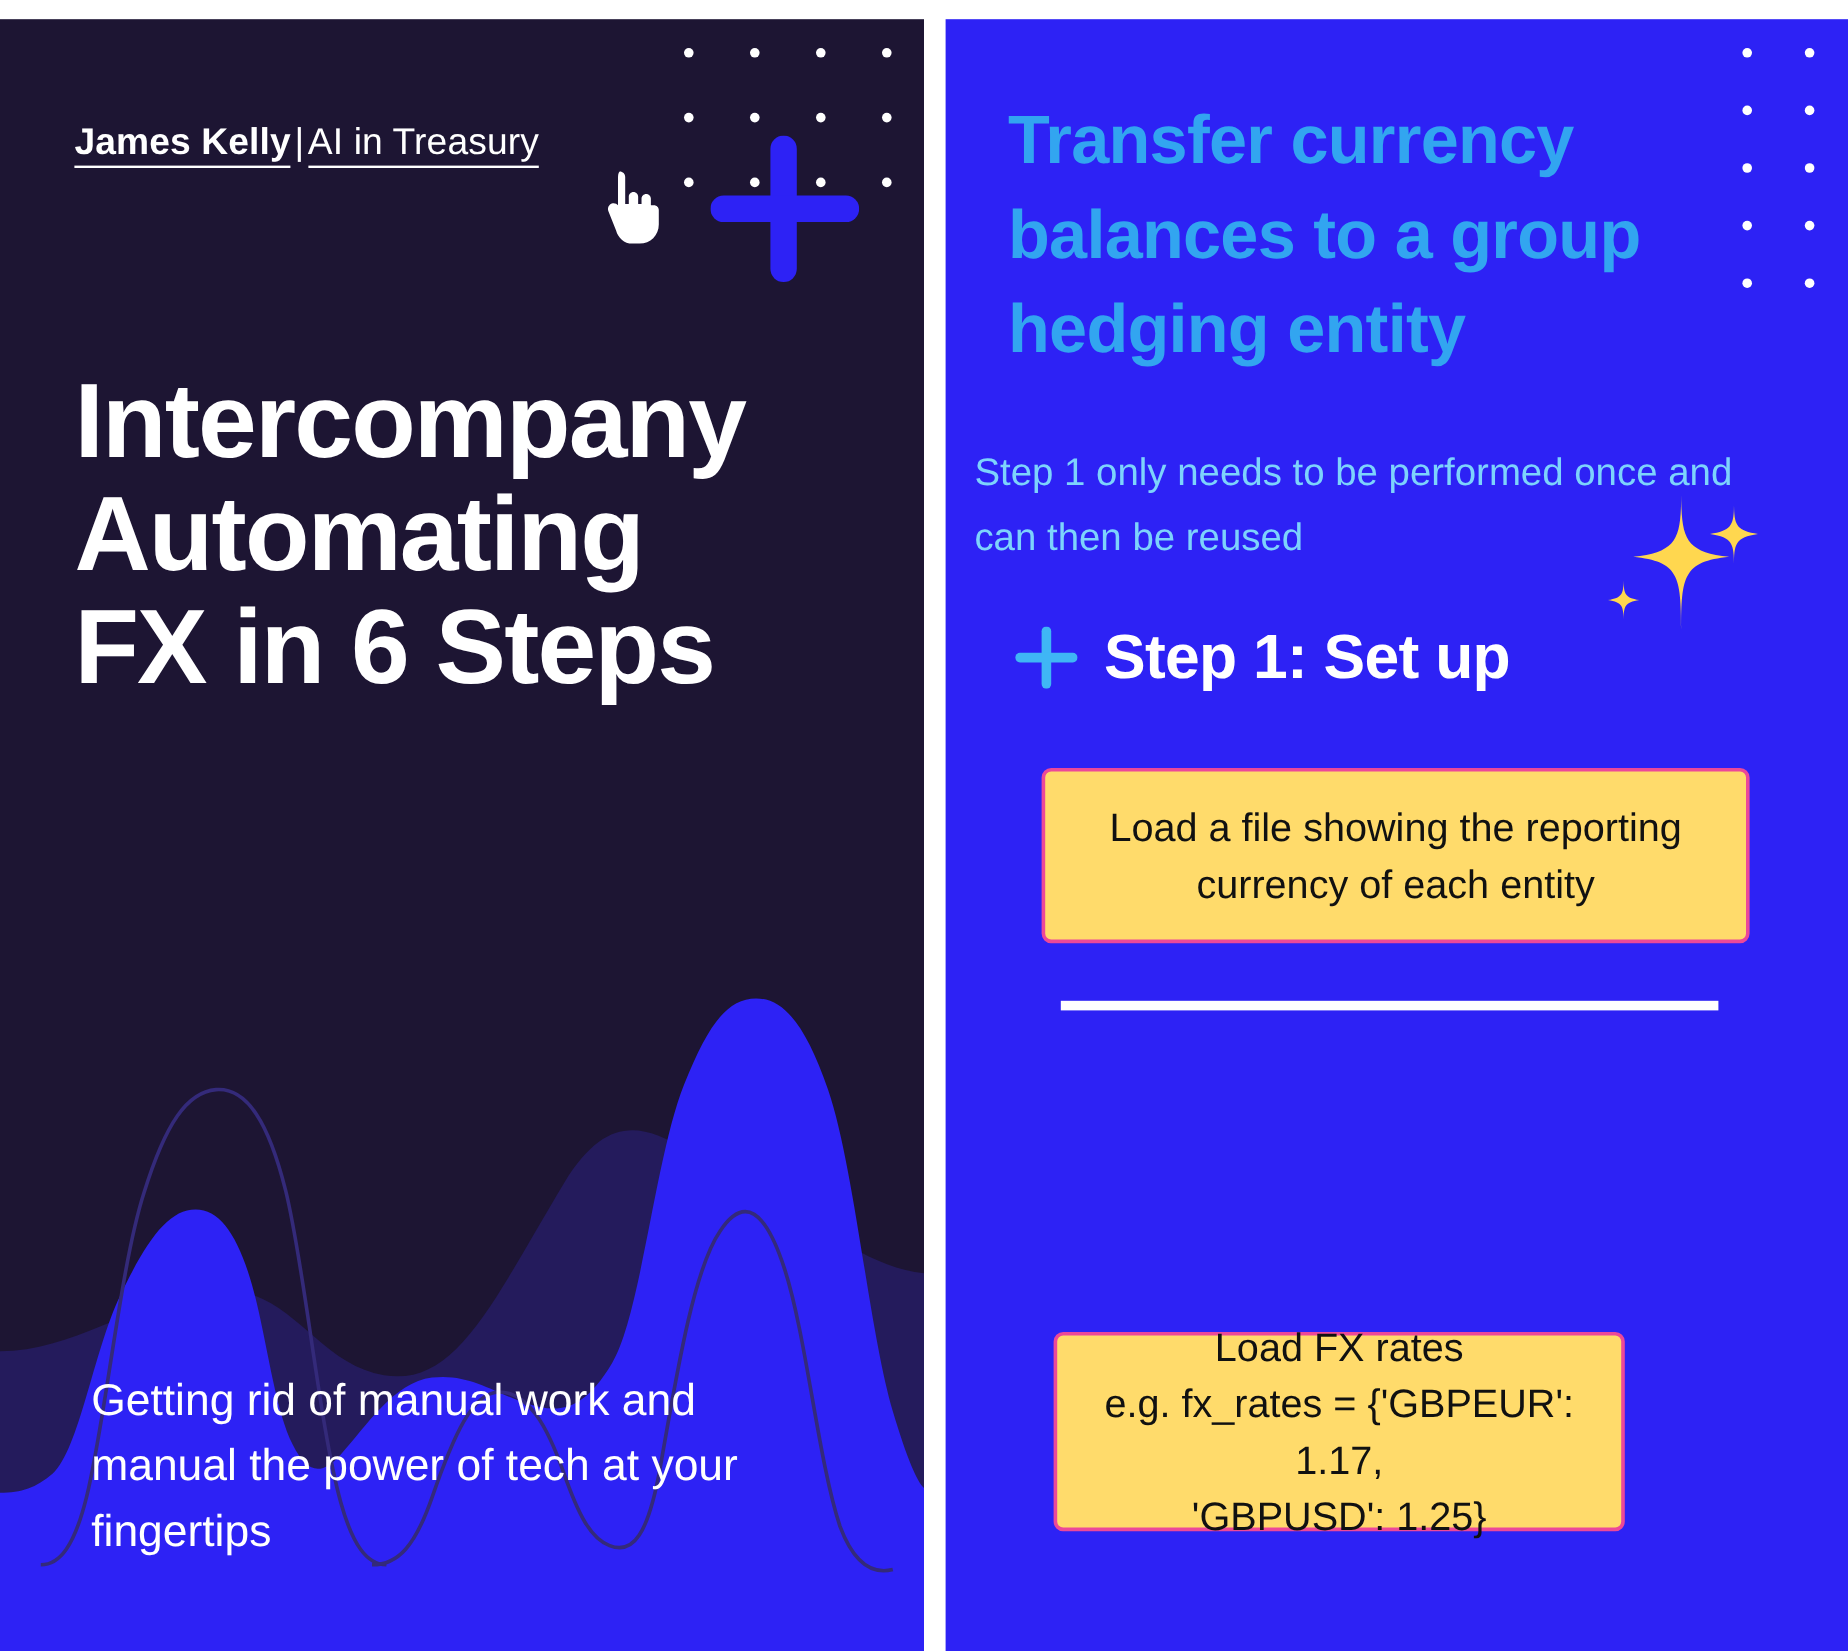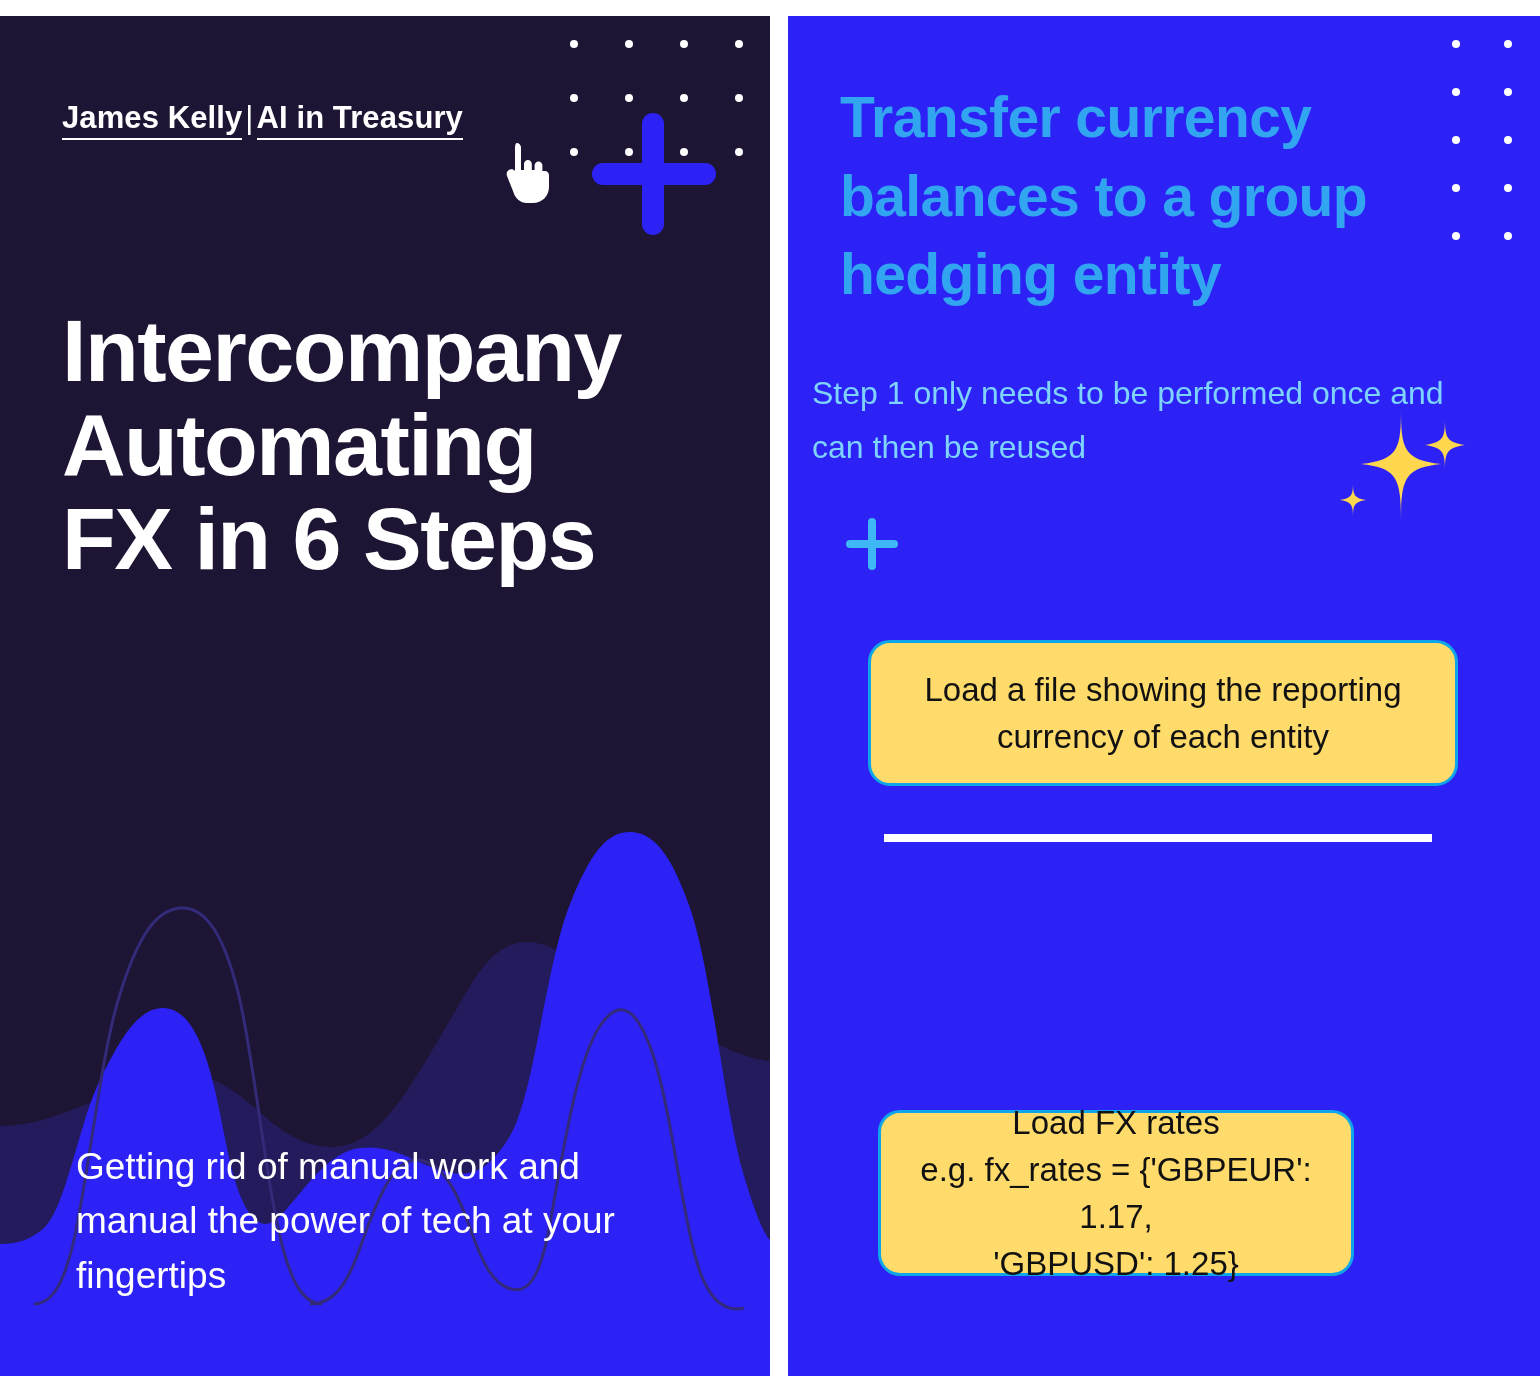--- a/index.html
+++ b/index.html
@@ -34,21 +34,21 @@
     position: absolute;
     left: 62px; top: 84px;
     color: #ffffff;
     font-size: 31px;
     letter-spacing: .1px;
     white-space: nowrap;
     z-index: 4;
   }
   .byline .nm { font-weight: bold; border-bottom: 2.5px solid #ffffff; padding-bottom: 3px;}
   .byline .sep { font-weight: normal; padding: 0 3px; }
-  .byline .sub { font-weight: bold; border-bottom: 2.5px solid #ffffff; padding-bottom: 3px; margin-top: 24px;}
+  .byline .sub { font-weight: normal; border-bottom: 2.5px solid #ffffff; padding-bottom: 3px; margin-top: 24px;}
 
   .hand-cursor {
     position: absolute;
     left: 502px; top: 124px;
     width: 52px; height: 66px;
     z-index: 5;
   }
 
   .dots-left {
     position: absolute;
@@ -137,22 +137,22 @@
     color: #ffffff;
     font-size: 52px;
     font-weight: bold;
     letter-spacing: -0.6px;
     white-space: nowrap;
   }
 
   .yellow-box {
     position: absolute;
     background: #ffdb6b;
-    border: 3px solid #0ea5e9;
-    border-radius: 22px;
+    border: 3px solid #ec4899;
+    border-radius: 8px;
     color: #111111;
     display: flex; align-items: center; justify-content: center;
     text-align: center;
     font-size: 33px;
     line-height: 1.43;
     font-weight: normal;
     padding: 14px 20px;
   }
   .box-load-file {
     left: 80px; top: 624px;
@@ -275,20 +275,21 @@
       </svg>
     </div>
 
     <div class="step-row">
       <div class="step-plus">
         <svg viewBox="0 0 52 52" xmlns="http://www.w3.org/2000/svg">
           <rect x="22" y="0" width="8" height="52" rx="4" fill="#3fb6f5"></rect>
           <rect x="0" y="22" width="52" height="8" rx="4" fill="#3fb6f5"></rect>
         </svg>
       </div>
+      <div class="step-label">Step 1: Set up</div>
     </div>
 
     <div class="yellow-box box-load-file">
       <span>Load a file showing the reporting currency of each entity</span>
     </div>
 
     <div class="df-table-wrap">
       
     </div>
 

